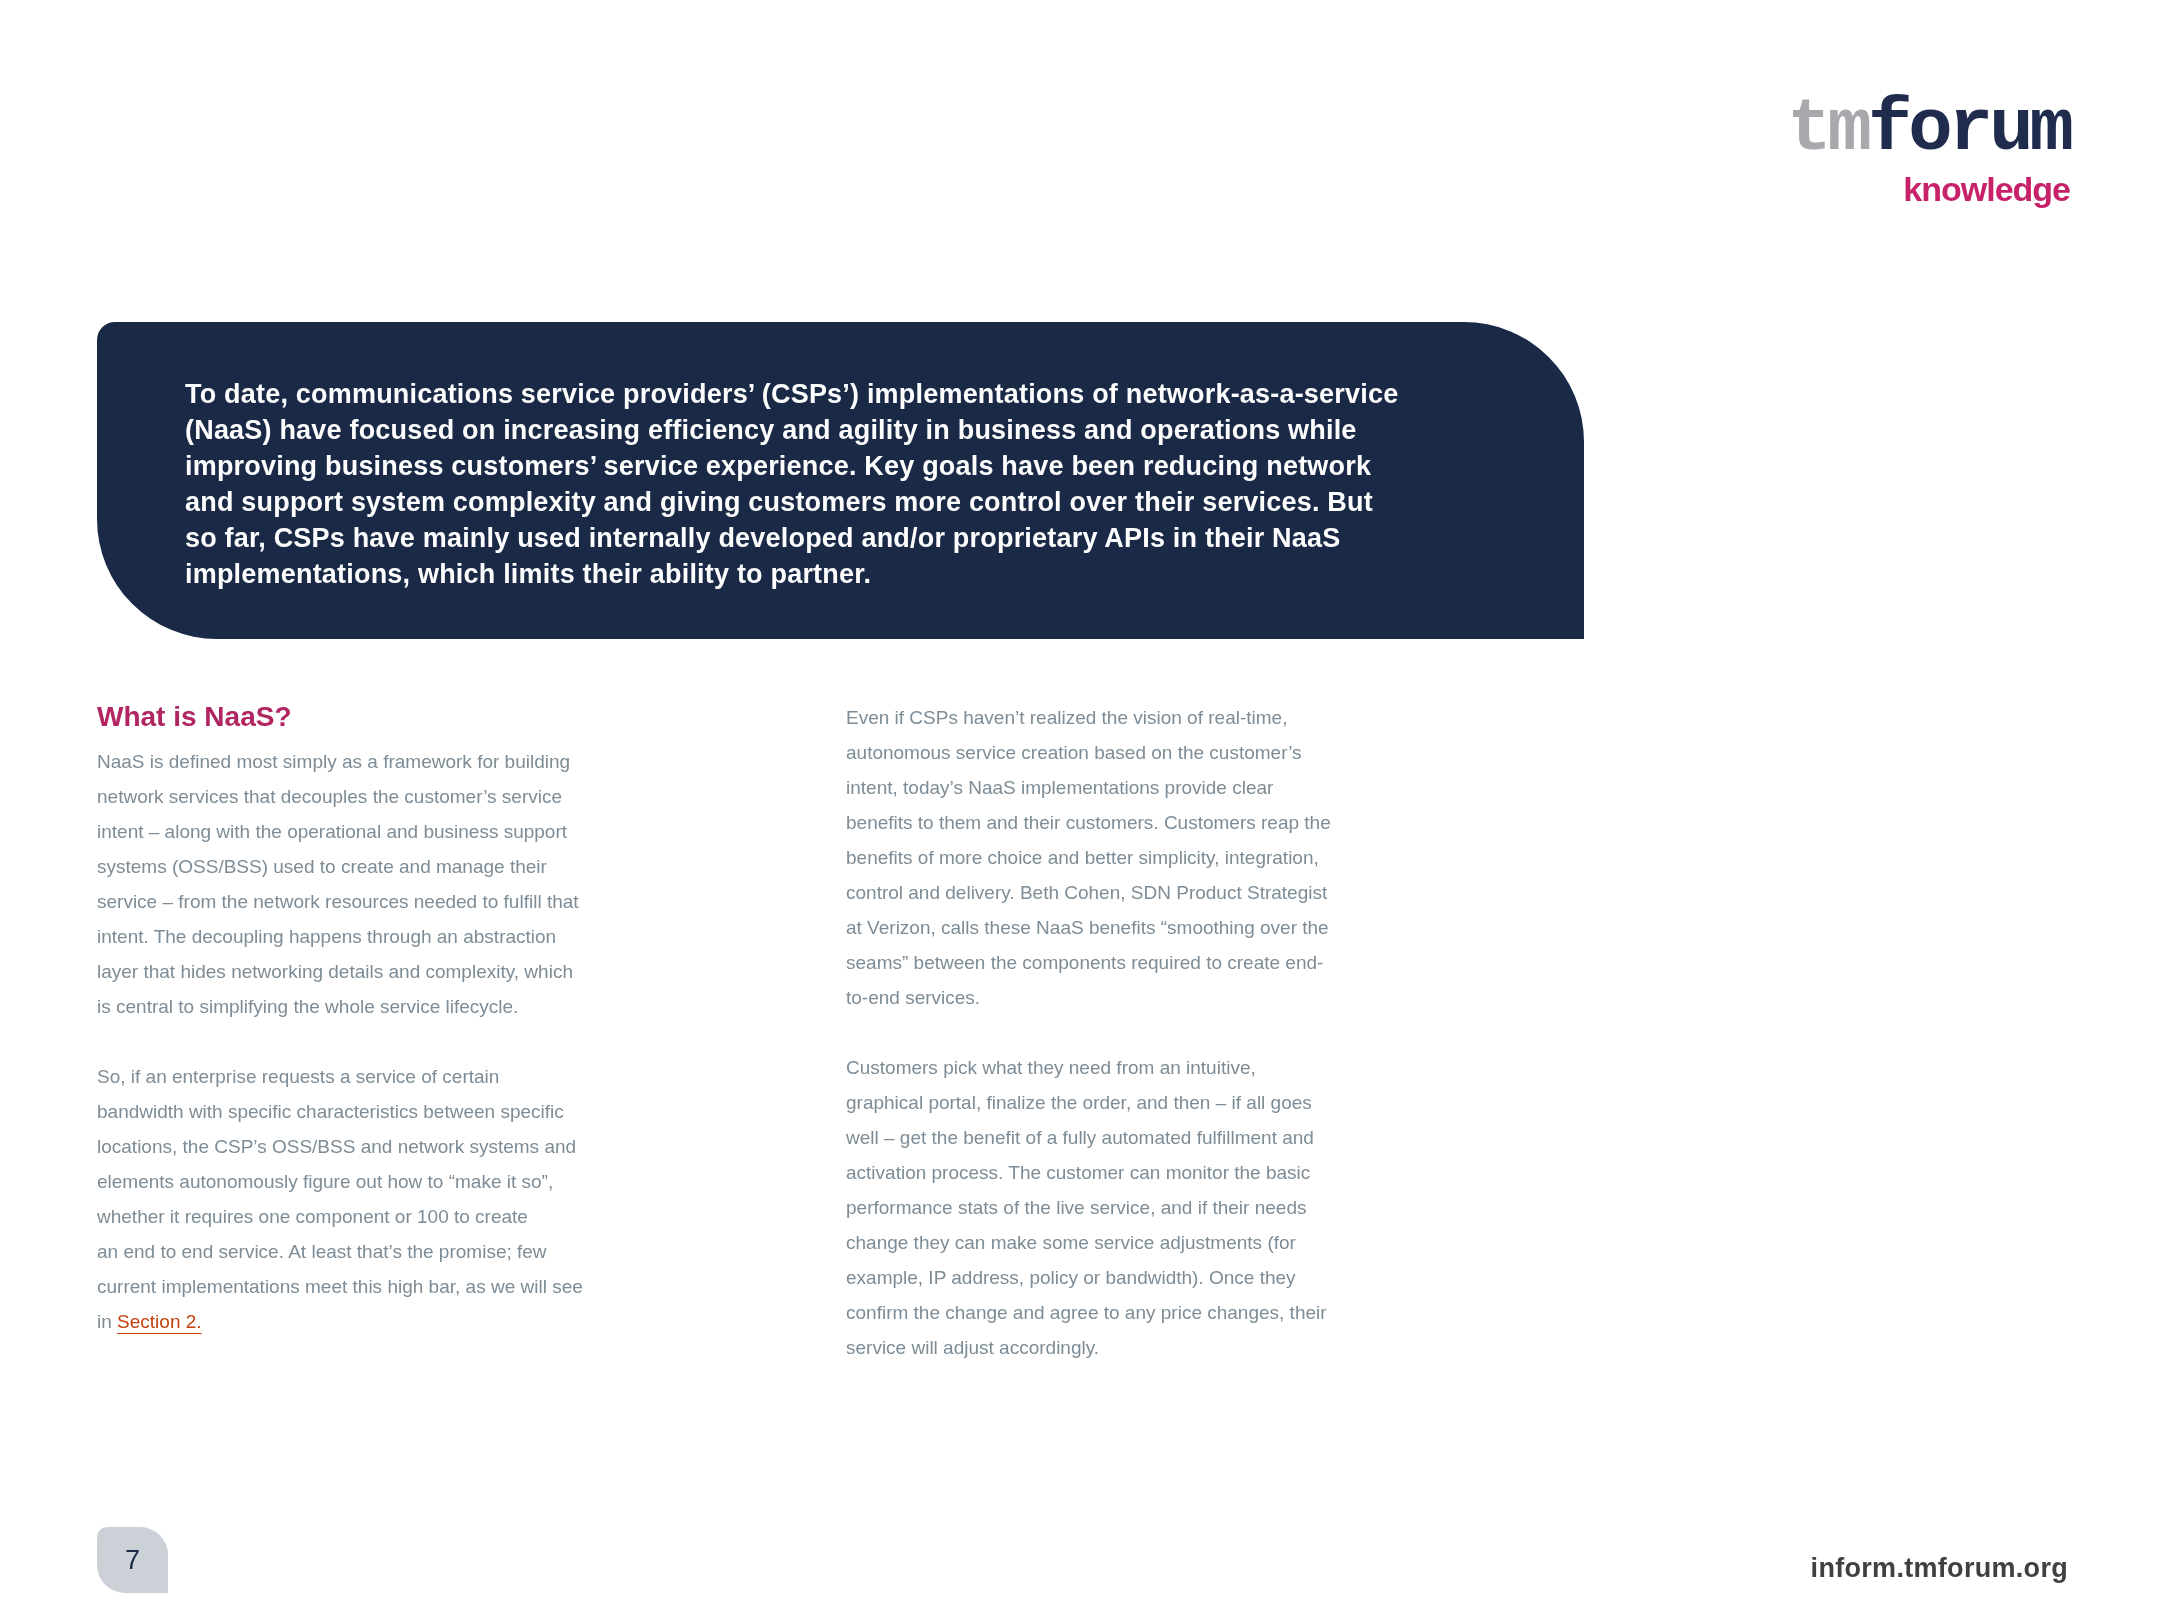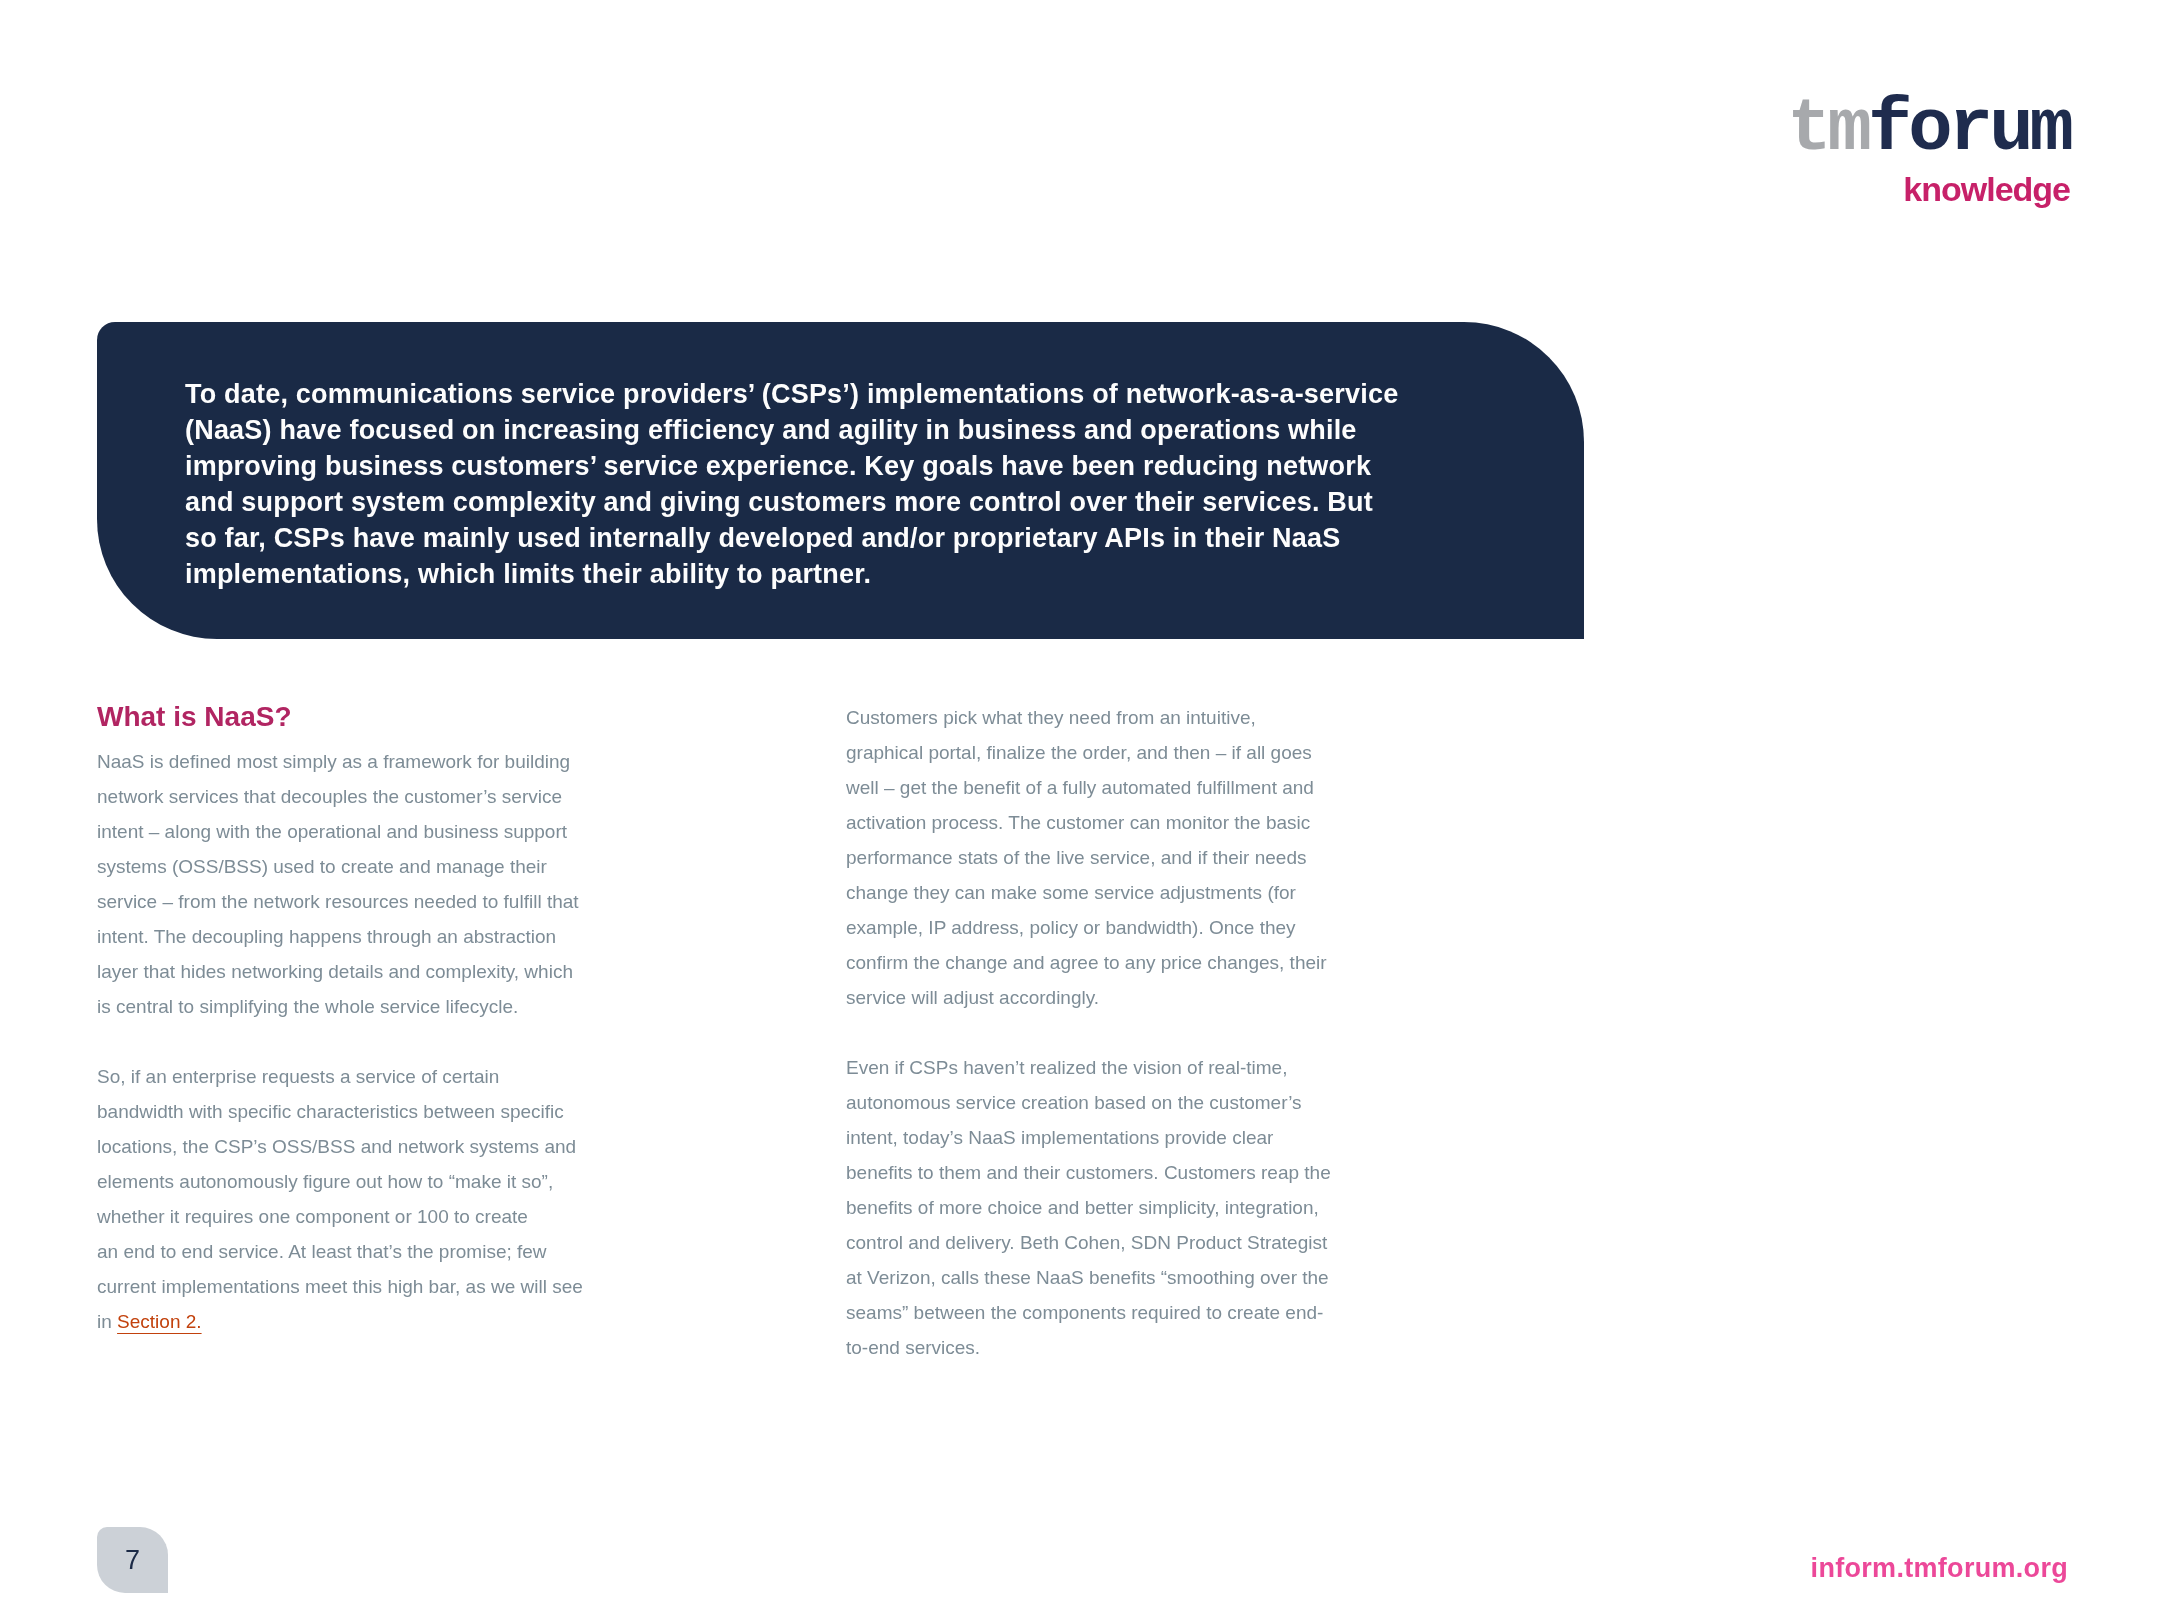--- a/index.html
+++ b/index.html
@@ -94,21 +94,21 @@
     border-radius: 10px 28px 0 28px;
     display: flex;
     align-items: center;
     justify-content: center;
     color: #1b2a46;
     font-size: 27px;
   }
   .footer-url {
     position: absolute;
     top: 1553px; right: 98px;
-    color: #ec4899;
+    color: #404040;
     font-size: 27px;
     font-weight: bold;
     letter-spacing: 0.3px;
     text-decoration: none;
   }
 </style>
 </head>
 <body>
 
 <div class="logo">
@@ -141,38 +141,38 @@
 bandwidth with specific characteristics between specific
 locations, the CSP’s OSS/BSS and network systems and
 elements autonomously figure out how to “make it so”,
 whether it requires one component or 100 to create
 an end to end service. At least that’s the promise; few
 current implementations meet this high bar, as we will see
 in </span><a class="inline-link">Section 2.</a></p>
   </div>
 
   <div class="col">
+    <p class="body-para">Even if CSPs haven’t realized the vision of real-time,
+autonomous service creation based on the customer’s
+intent, today’s NaaS implementations provide clear
+benefits to them and their customers. Customers reap the
+benefits of more choice and better simplicity, integration,
+control and delivery. Beth Cohen, SDN Product Strategist
+at Verizon, calls these NaaS benefits “smoothing over the
+seams” between the components required to create end-
+to-end services.</p>
     <p class="body-para">Customers pick what they need from an intuitive,
 graphical portal, finalize the order, and then – if all goes
 well – get the benefit of a fully automated fulfillment and
 activation process. The customer can monitor the basic
 performance stats of the live service, and if their needs
 change they can make some service adjustments (for
 example, IP address, policy or bandwidth). Once they
 confirm the change and agree to any price changes, their
 service will adjust accordingly.</p>
-    <p class="body-para">Even if CSPs haven’t realized the vision of real-time,
-autonomous service creation based on the customer’s
-intent, today’s NaaS implementations provide clear
-benefits to them and their customers. Customers reap the
-benefits of more choice and better simplicity, integration,
-control and delivery. Beth Cohen, SDN Product Strategist
-at Verizon, calls these NaaS benefits “smoothing over the
-seams” between the components required to create end-
-to-end services.</p>
   </div>
 
 </div>
 
 <div class="page-badge">
   <span>7</span>
 </div>
 <a class="footer-url">inform.tmforum.org</a>
 
 </body></html>

